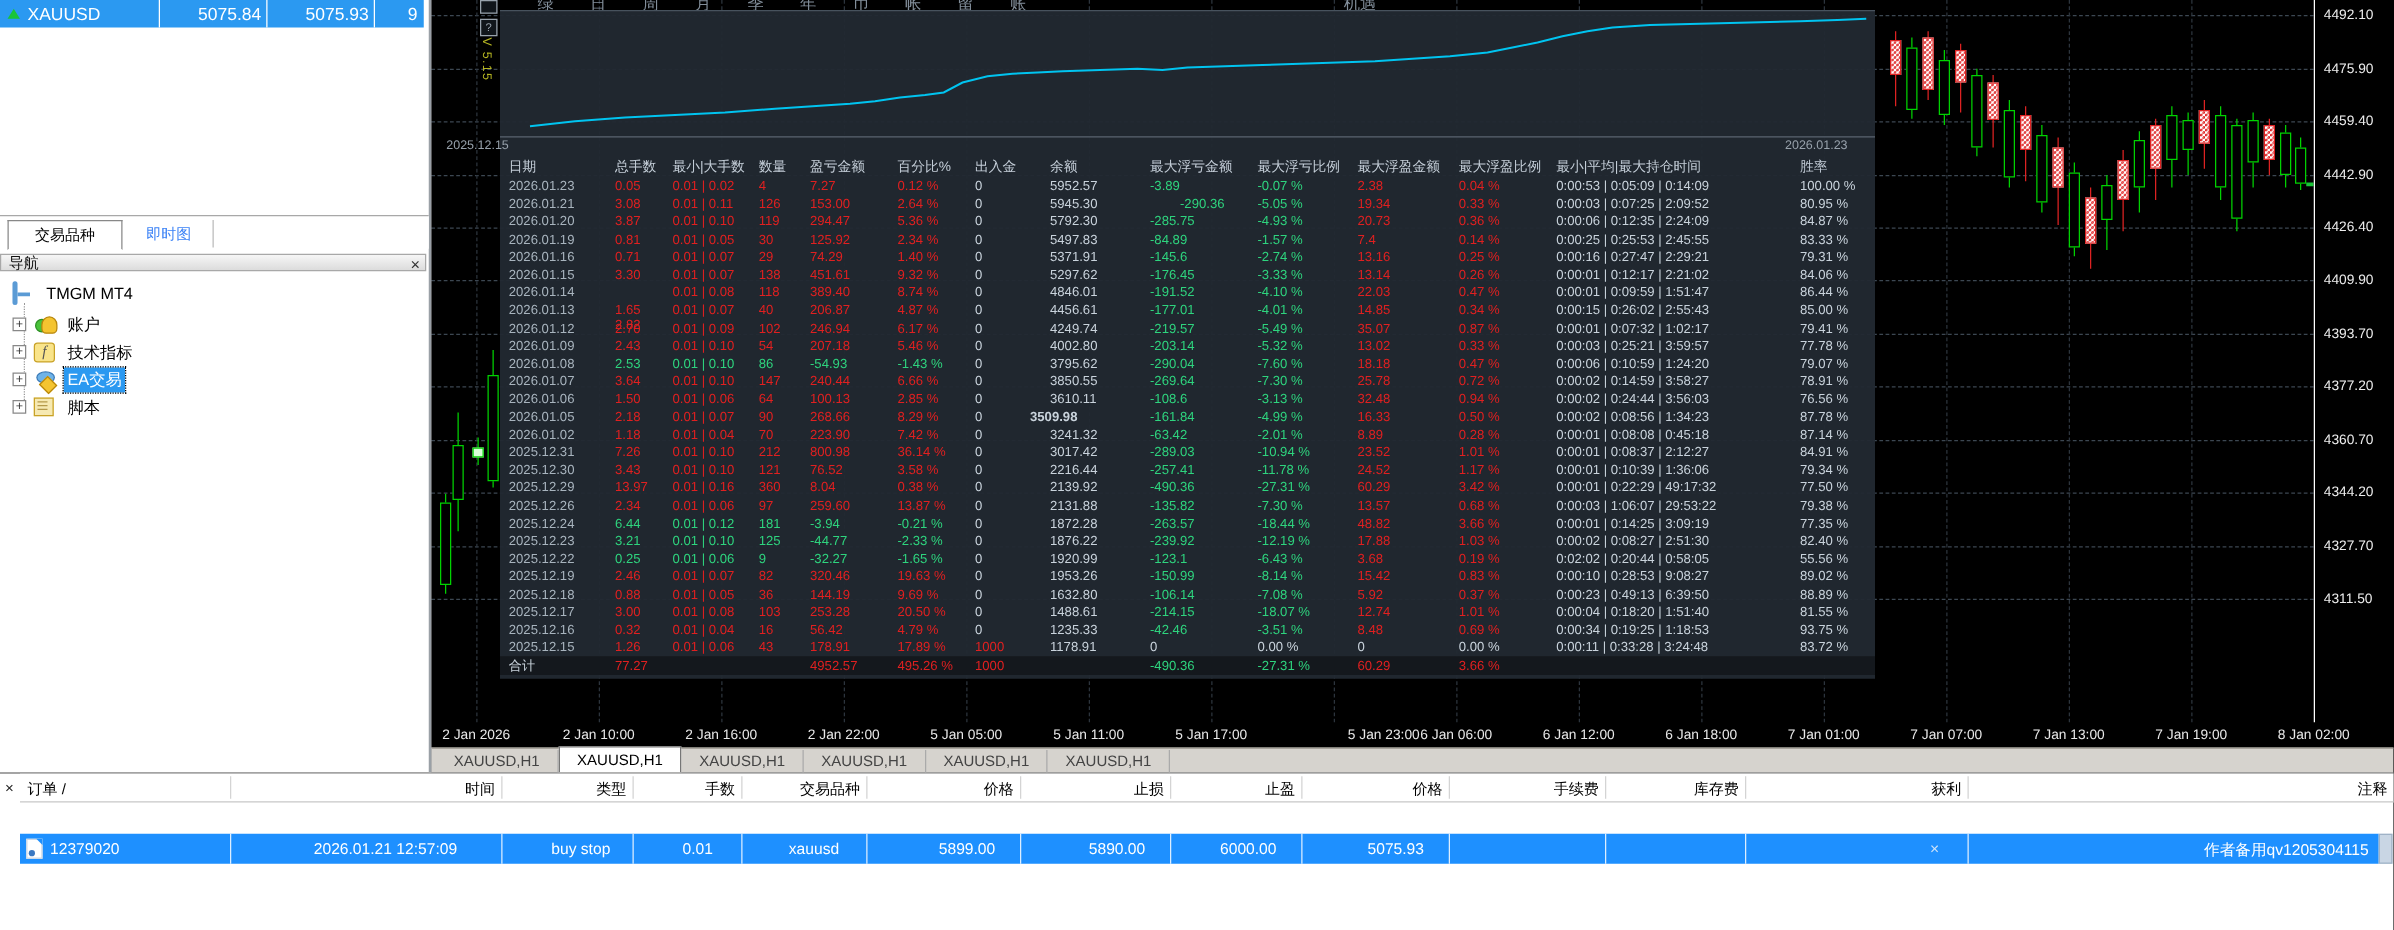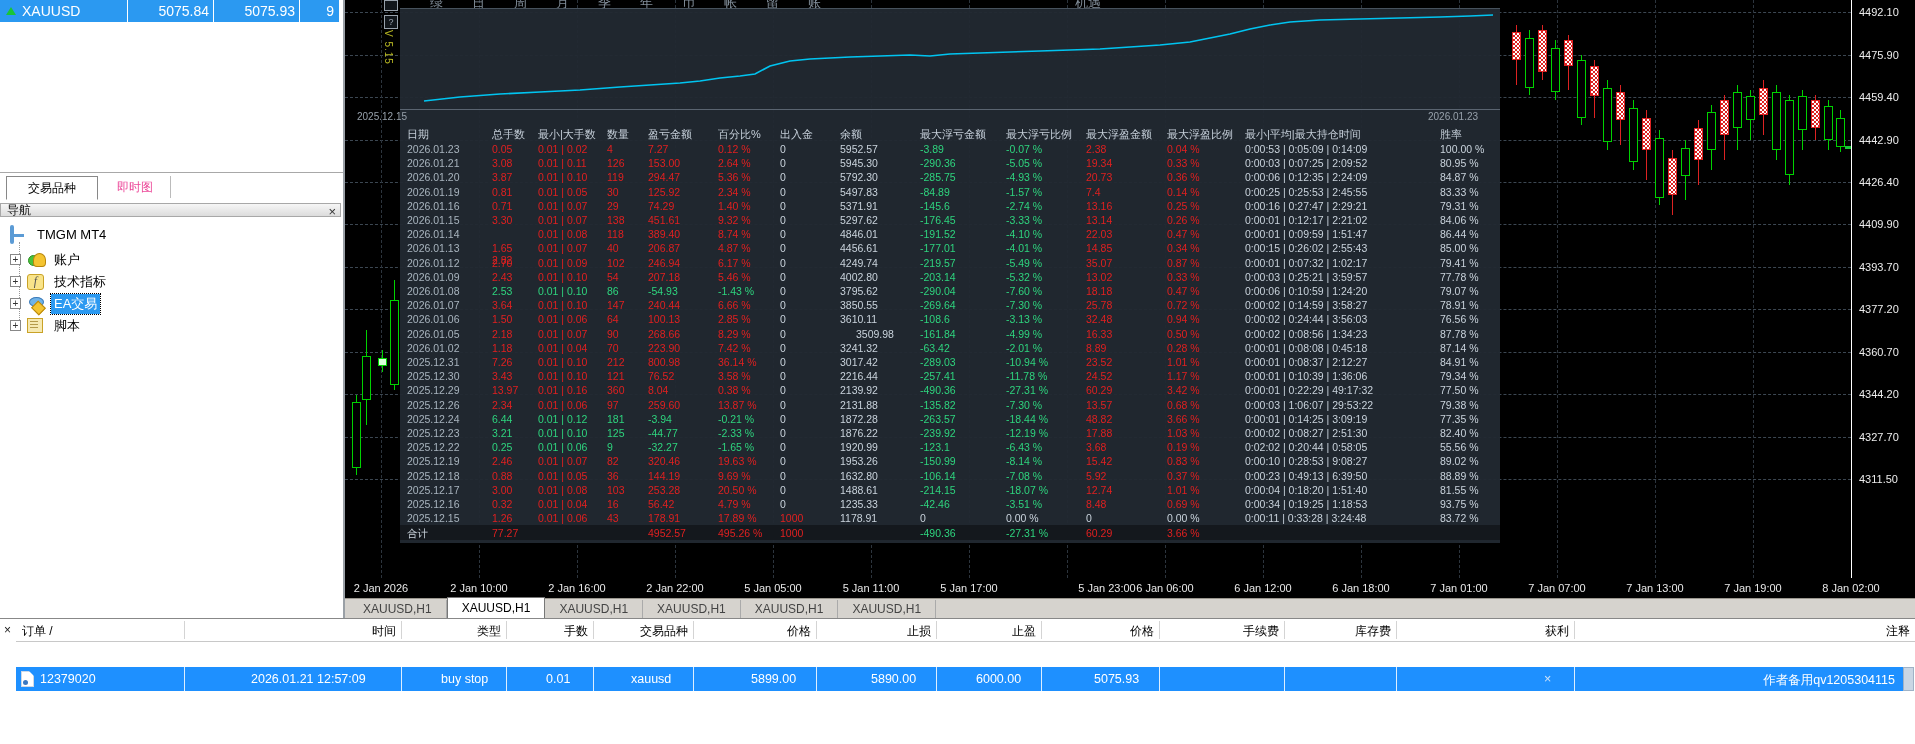--- a/index.html
+++ b/index.html
@@ -8,21 +8,21 @@
   
   #sidebar{position:absolute;left:0;top:0;width:343px;height:618px;background:#fff;border-right:2px solid #9aa0a6;}
   #mw-row{position:absolute;left:0;top:0;width:339px;height:22px;background:#2b99f1;color:#fff;font-size:14px;display:flex;align-items:center;}
   .mw-cell{height:22px;border-right:1px solid #fff;display:flex;align-items:center;box-sizing:border-box;}
   .mw-sym{width:128px;padding-left:4px;}
   .mw-num{justify-content:flex-end;padding-right:4px;}
   #up-arrow{width:0;height:0;border-left:5px solid transparent;border-right:5px solid transparent;border-bottom:8px solid #19c537;margin:0 6px 0 2px;}
   .panel-tabs{position:absolute;left:0;width:343px;height:26px;background:#fff;border-top:1px solid #a8a8a8;}
   .tab{position:absolute;top:3px;height:22px;font-size:12px;color:#000;display:flex;align-items:center;justify-content:center;background:#fff;}
   .tab.active{border:1px solid #888;border-bottom:1px solid #fff;z-index:2;}
-  .tab.inactive{color:#ec4899;border-right:1px solid #bbb;}
+  .tab.inactive{color:#3b82f6;border-right:1px solid #bbb;}
   #nav-header{position:absolute;left:0;top:203px;width:341px;height:14px;background:linear-gradient(#f6f6f6,#dcdcdc);border:1px solid #a8a8a8;box-sizing:border-box;font-size:12px;color:#111;display:flex;align-items:center;padding-left:6px;}
   #nav-close{position:absolute;right:4px;top:0px;font-size:13px;color:#333;cursor:default;}
   #nav-tree{position:absolute;left:0;top:222px;width:341px;height:130px;background:#fff;font-size:13px;color:#000;}
   .tree-root{position:absolute;left:10px;top:4px;display:flex;align-items:center;}
   .tree-item{position:absolute;left:10px;height:21px;display:flex;align-items:center;}
   .expand-box{width:11px;height:11px;border:1px solid #888;background:#fff;font-size:10px;line-height:9px;text-align:center;color:#333;margin-right:6px;box-sizing:border-box;}
   .tree-icon{width:18px;height:16px;position:relative;margin-right:6px;flex:none;}
   .tree-label{padding:1px 3px;white-space:nowrap;}
   .tree-label.selected{background:#2b99f1;color:#fff;outline:1px dotted #000;}
   
@@ -302,21 +302,21 @@
           </div>
           <div>
             <div class="rp-cell cD" style="left: 7px; top: 147.2px;">2026.01.21</div>
             <div class="rp-cell cR" style="left: 92px; top: 147.2px;">3.08</div>
             <div class="rp-cell cR" style="left: 138px; top: 147.2px;">0.01 | 0.11</div>
             <div class="rp-cell cR" style="left: 207px; top: 147.2px;">126</div>
             <div class="rp-cell cR" style="left: 248px; top: 147.2px;">153.00</div>
             <div class="rp-cell cR" style="left: 318px; top: 147.2px;">2.64 %</div>
             <div class="rp-cell cW" style="left: 380px; top: 147.2px;">0</div>
             <div class="rp-cell cW" style="left: 440px; top: 147.2px;">5945.30</div>
-            <div class="rp-cell cG" style="left: 520px; top: 147.2px; text-align: right;">-290.36</div>
+            <div class="rp-cell cG" style="left: 544px; top: 147.2px; text-align: right;">-290.36</div>
             <div class="rp-cell cG" style="left: 606px; top: 147.2px;">-5.05 %</div>
             <div class="rp-cell cR" style="left: 686px; top: 147.2px;">19.34</div>
             <div class="rp-cell cR" style="left: 767px; top: 147.2px;">0.33 %</div>
             <div class="rp-cell cW" style="left: 845px; top: 147.2px;">0:00:03 | 0:07:25 | 2:09:52</div>
             <div class="rp-cell cW" style="left: 1040px; top: 147.2px;">80.95 %</div>
           </div>
           <div>
             <div class="rp-cell cD" style="left: 7px; top: 161.4px;">2026.01.20</div>
             <div class="rp-cell cR" style="left: 92px; top: 161.4px;">3.87</div>
             <div class="rp-cell cR" style="left: 138px; top: 161.4px;">0.01 | 0.10</div>
@@ -493,21 +493,21 @@
             <div class="rp-cell cW" style="left: 1040px; top: 303.4px;">76.56 %</div>
           </div>
           <div>
             <div class="rp-cell cD" style="left: 7px; top: 317.6px;">2026.01.05</div>
             <div class="rp-cell cR" style="left: 92px; top: 317.6px;">2.18</div>
             <div class="rp-cell cR" style="left: 138px; top: 317.6px;">0.01 | 0.07</div>
             <div class="rp-cell cR" style="left: 207px; top: 317.6px;">90</div>
             <div class="rp-cell cR" style="left: 248px; top: 317.6px;">268.66</div>
             <div class="rp-cell cR" style="left: 318px; top: 317.6px;">8.29 %</div>
             <div class="rp-cell cW" style="left: 380px; top: 317.6px;">0</div>
-            <div class="rp-cell cW" style="left: 456px; top: 317.6px;">3509.98</div>
+            <div class="rp-cell cW" style="left: 424px; top: 317.6px; font-weight: bold;">3509.98</div>
             <div class="rp-cell cG" style="left: 520px; top: 317.6px;">-161.84</div>
             <div class="rp-cell cG" style="left: 606px; top: 317.6px;">-4.99 %</div>
             <div class="rp-cell cR" style="left: 686px; top: 317.6px;">16.33</div>
             <div class="rp-cell cR" style="left: 767px; top: 317.6px;">0.50 %</div>
             <div class="rp-cell cW" style="left: 845px; top: 317.6px;">0:00:02 | 0:08:56 | 1:34:23</div>
             <div class="rp-cell cW" style="left: 1040px; top: 317.6px;">87.78 %</div>
           </div>
           <div>
             <div class="rp-cell cD" style="left: 7px; top: 331.8px;">2026.01.02</div>
             <div class="rp-cell cR" style="left: 92px; top: 331.8px;">1.18</div>

